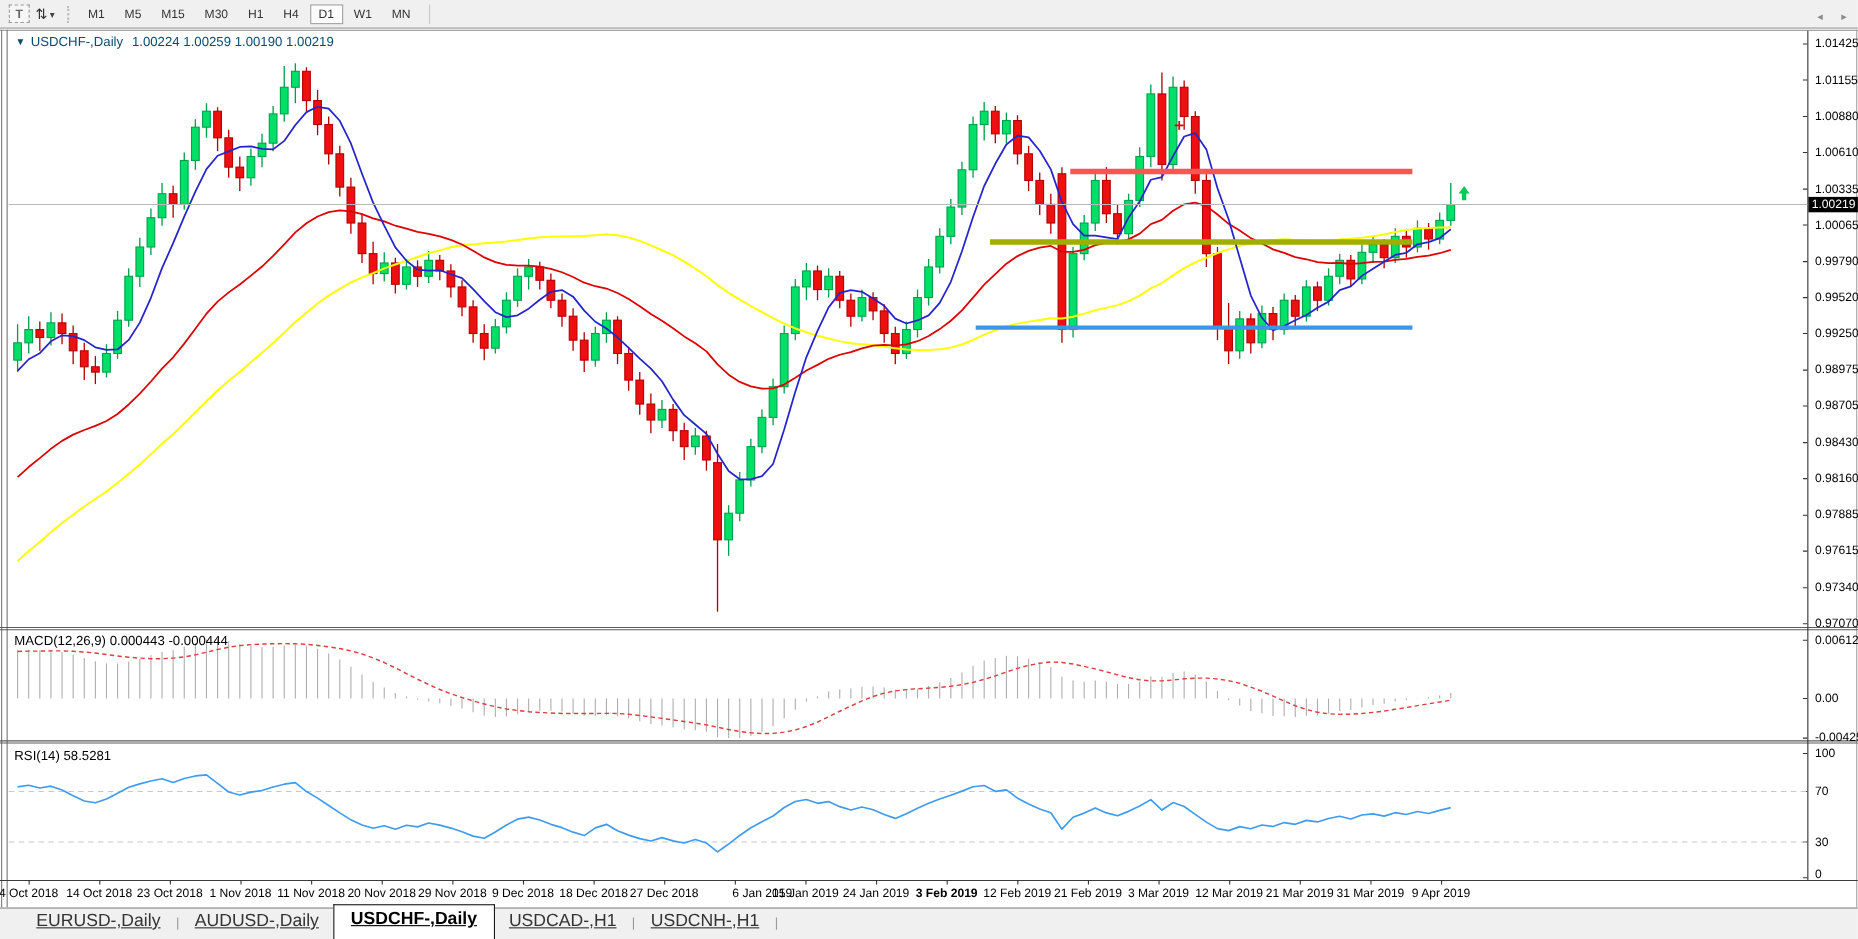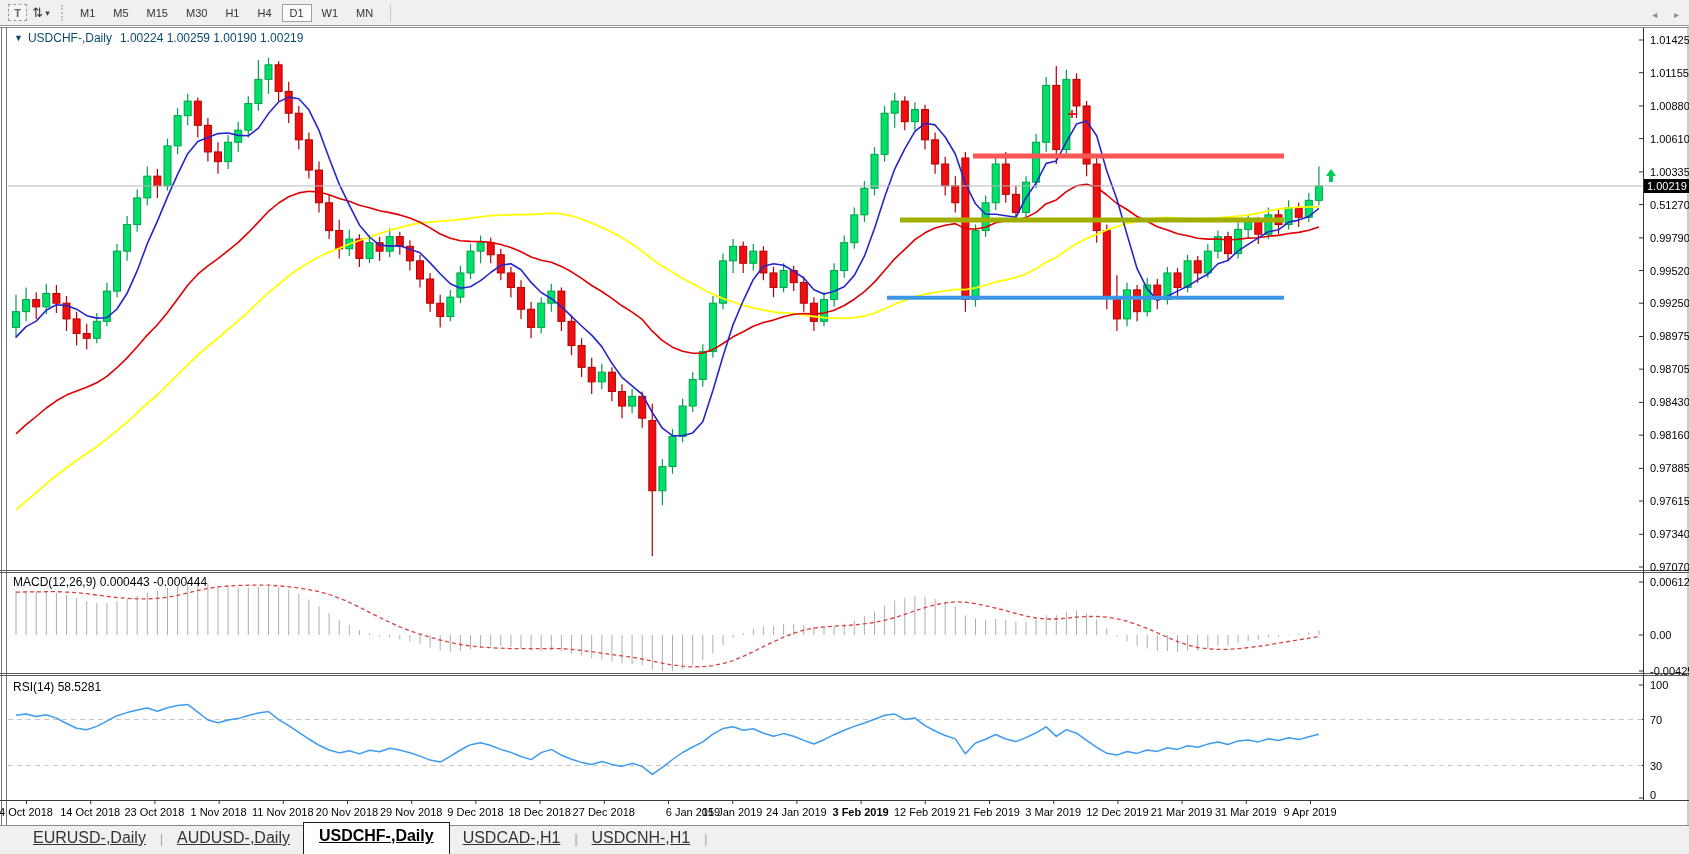--- a/index.html
+++ b/index.html
@@ -534,21 +534,21 @@
 <div class="panel-label" style="top:680px;">RSI(14) 58.5281</div>
 
 <div class="pricebox">1.00219</div>
 
 <div id="ylabels">
     <div class="ylab" style="top: 40px;">1.01425</div>
     <div class="ylab" style="top: 72.6728px; text-align: center;">1.01155</div>
     <div class="ylab" style="top: 105.951px;">1.00880</div>
     <div class="ylab" style="top: 138.623px;">1.00610</div>
     <div class="ylab" style="top: 171.901px;">1.00335</div>
-    <div class="ylab" style="top: 204.574px;">0.51270</div>
+    <div class="ylab" style="top: 204.574px;">1.00065</div>
     <div class="ylab" style="top: 237.852px;">0.99790</div>
     <div class="ylab" style="top: 270.525px;">0.99520</div>
     <div class="ylab" style="top: 303.197px;">0.99250</div>
     <div class="ylab" style="top: 336.475px;">0.98975</div>
     <div class="ylab" style="top: 369.148px;">0.98705</div>
     <div class="ylab" style="top: 402.426px;">0.98430</div>
     <div class="ylab" style="top: 435.099px;">0.98160</div>
     <div class="ylab" style="top: 468.377px;">0.97885</div>
     <div class="ylab" style="top: 501.049px;">0.97615</div>
     <div class="ylab" style="top: 534.327px;">0.97340</div>
@@ -572,21 +572,21 @@
     <div class="xlab" style="left: 475.4px;">9 Dec 2018</div>
     <div class="xlab" style="left: 539.6px;">18 Dec 2018</div>
     <div class="xlab" style="left: 603.8px;">27 Dec 2018</div>
     <div class="xlab" style="left: 668px; margin-left: 25px;">6 Jan 2019</div>
     <div class="xlab" style="left: 732.2px;">15 Jan 2019</div>
     <div class="xlab" style="left: 796.4px;">24 Jan 2019</div>
     <div class="xlab" style="left: 860.6px; font-weight: bold;">3 Feb 2019</div>
     <div class="xlab" style="left: 924.8px;">12 Feb 2019</div>
     <div class="xlab" style="left: 989px;">21 Feb 2019</div>
     <div class="xlab" style="left: 1053.2px;">3 Mar 2019</div>
-    <div class="xlab" style="left: 1117.4px;">12 Dec 2019</div>
+    <div class="xlab" style="left: 1117.4px;">12 Mar 2019</div>
     <div class="xlab" style="left: 1181.6px;">21 Mar 2019</div>
     <div class="xlab" style="left: 1245.8px;">31 Mar 2019</div>
     <div class="xlab" style="left: 1310px;">9 Apr 2019</div>
   </div>
 
 <div class="tabbar" id="tabbar">
     <div class="tab">EURUSD-,Daily</div>
     <div class="tabsep">|</div>
     <div class="tab">AUDUSD-,Daily</div>
     <div class="tab active">USDCHF-,Daily</div>

